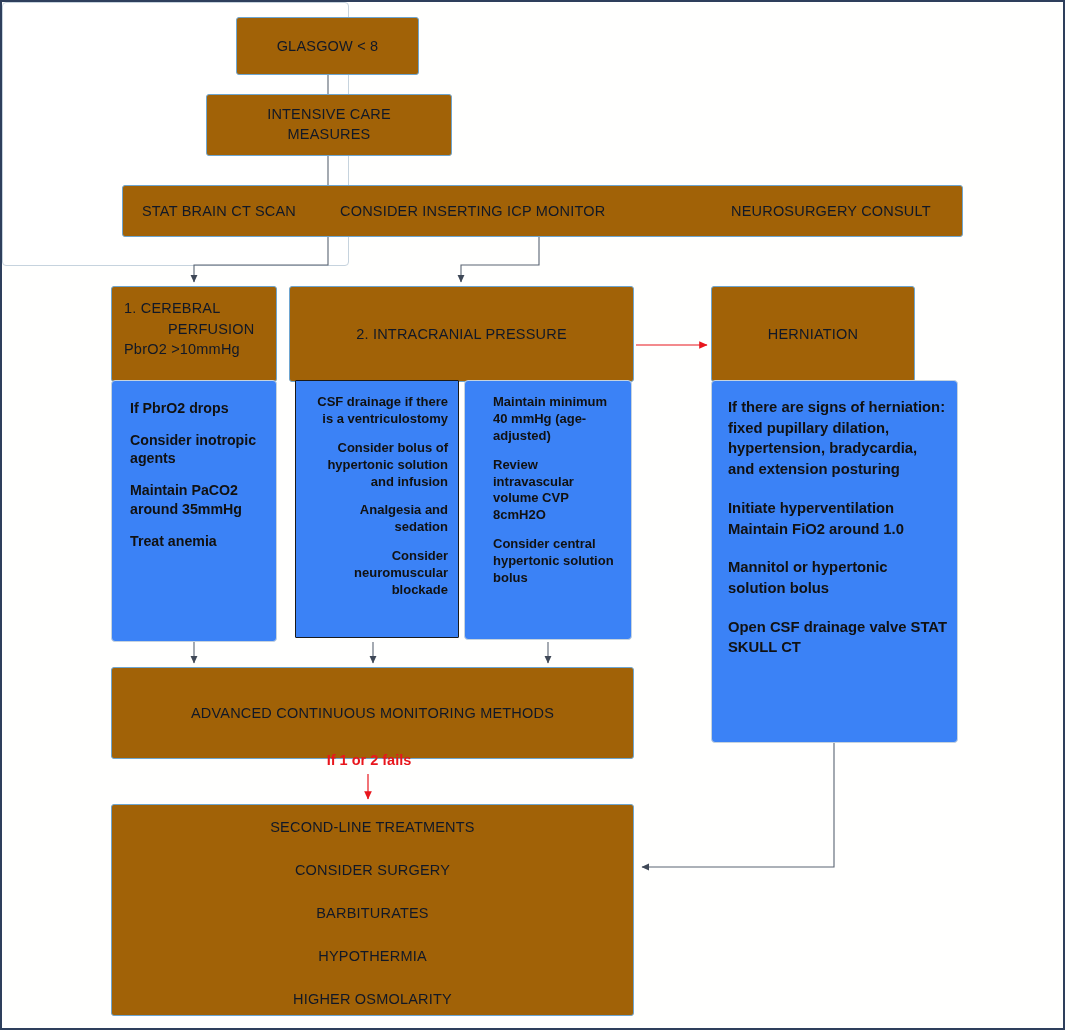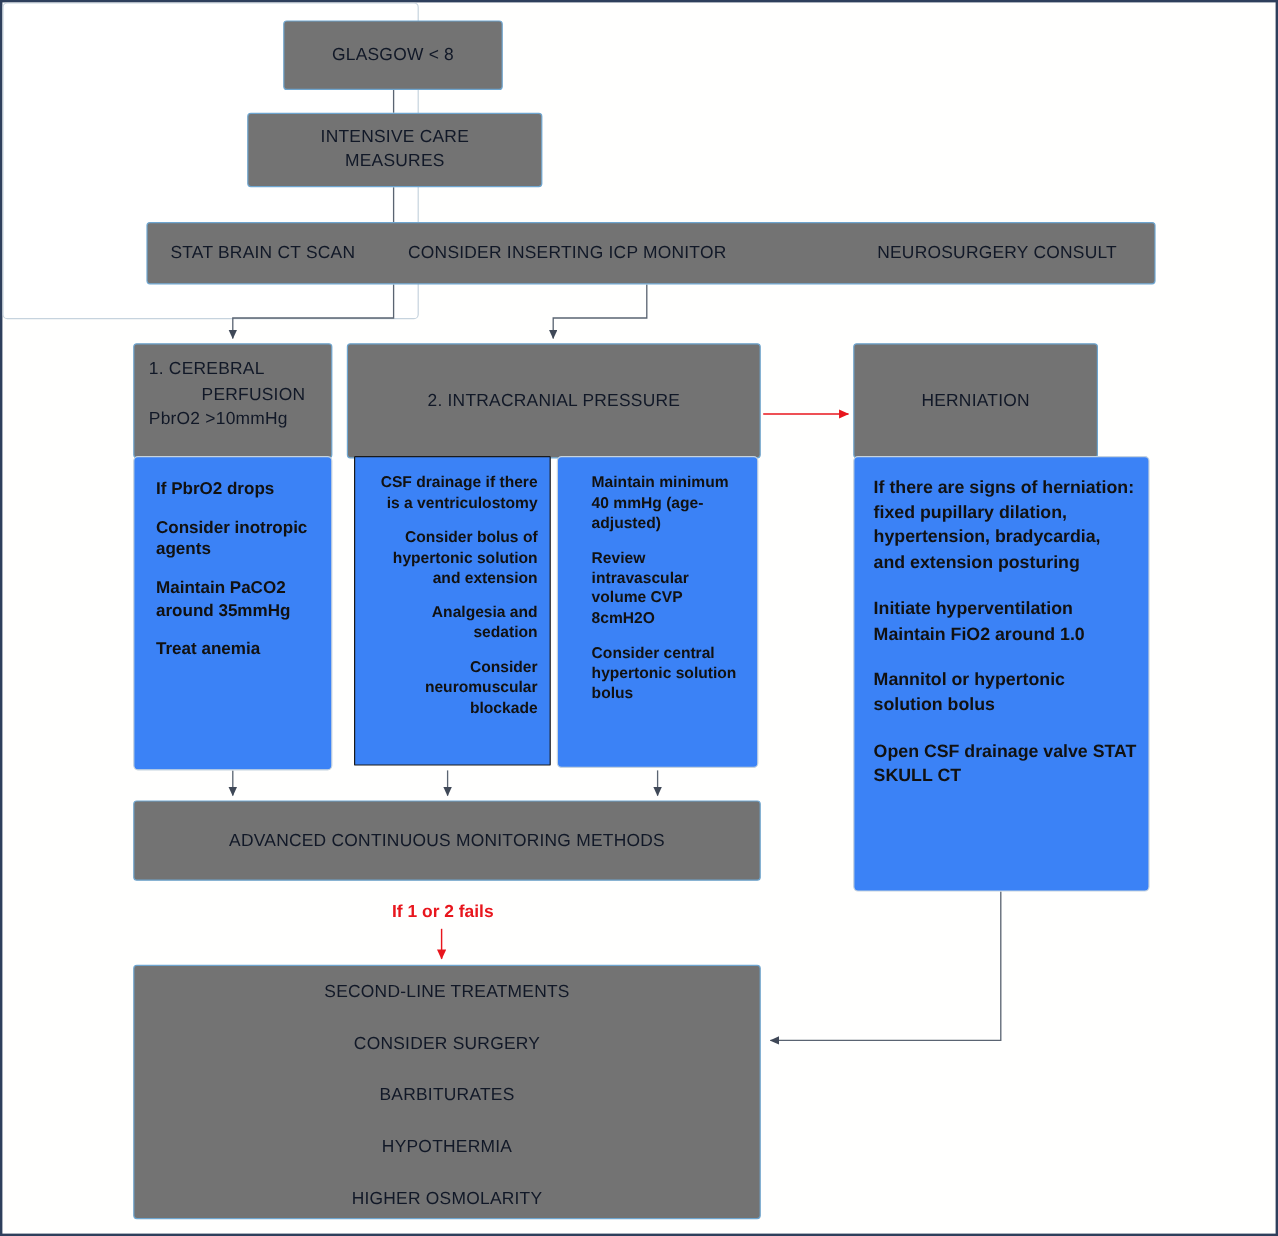--- a/index.html
+++ b/index.html
@@ -12,21 +12,21 @@
     height:1030px;
     background:#fffffe;
     box-sizing:border-box;
     border:2px solid #2e3f5c;
     overflow:hidden;
   }
 
   
   .blue{
     position:absolute;
-    background:#737373;
+    background:#a16207;
     border:1px solid #6ea5cf;
     border-radius:3px;
     box-sizing:border-box;
     color:#111827;
     display:flex;
     align-items:center;
     justify-content:center;
     text-align:center;
     letter-spacing:.2px;
   }
@@ -82,21 +82,21 @@
                padding:13px 10px 0 12px;text-align:right;}
   #panel-icp-b{left:462px;top:378px;width:168px;height:260px;
                padding:13px 10px 0 28px;}
 
   
   #hdr-herniation{left:709px;top:284px;width:204px;height:96px;}
   #panel-herniation{left:709px;top:378px;width:247px;height:363px;
                     padding:16px 10px 0 16px;}
   #panel-herniation .para{font-size:14.8px;line-height:1.4;margin-bottom:18px;}
 
-  #bar-advanced{left:109px;top:665px;width:523px;height:67px;}
+  #bar-advanced{left:109px;top:665px;width:523px;height:92px;}
   #bar-second{left:109px;top:802px;width:523px;height:212px;
               flex-direction:column;justify-content:flex-start;
               padding-top:14px;}
   #bar-second .line{display:block;font-size:14.5px;margin:0 0 27px 0;}
   #bar-second .line:last-child{margin-bottom:0;}
 
   
   #label-fail{
     position:absolute;left:322px;top:750px;width:90px;
     text-align:center;color:#e8161d;font-size:14.5px;font-weight:700;
@@ -177,21 +177,21 @@
   </div>
 
   <div class="blue caps" id="hdr-icp">
     <span>2. INTRACRANIAL PRESSURE</span>
   </div>
 
   <div id="panel-icp-outer"></div>
 
   <div class="white heavy body-text small" id="panel-icp-a">
     <p class="para">CSF drainage if there is a ventriculostomy</p>
-    <p class="para">Consider bolus of hypertonic solution and extension</p>
+    <p class="para">Consider bolus of hypertonic solution and infusion</p>
     <p class="para">Analgesia and sedation</p>
     <p class="para">Consider neuromuscular blockade</p>
   </div>
 
   <div class="white body-text small" id="panel-icp-b">
     <p class="para">Maintain minimum 40 mmHg (age-adjusted)</p>
     <p class="para">Review intravascular volume CVP 8cmH2O</p>
     <p class="para">Consider central hypertonic solution bolus</p>
   </div>
 

